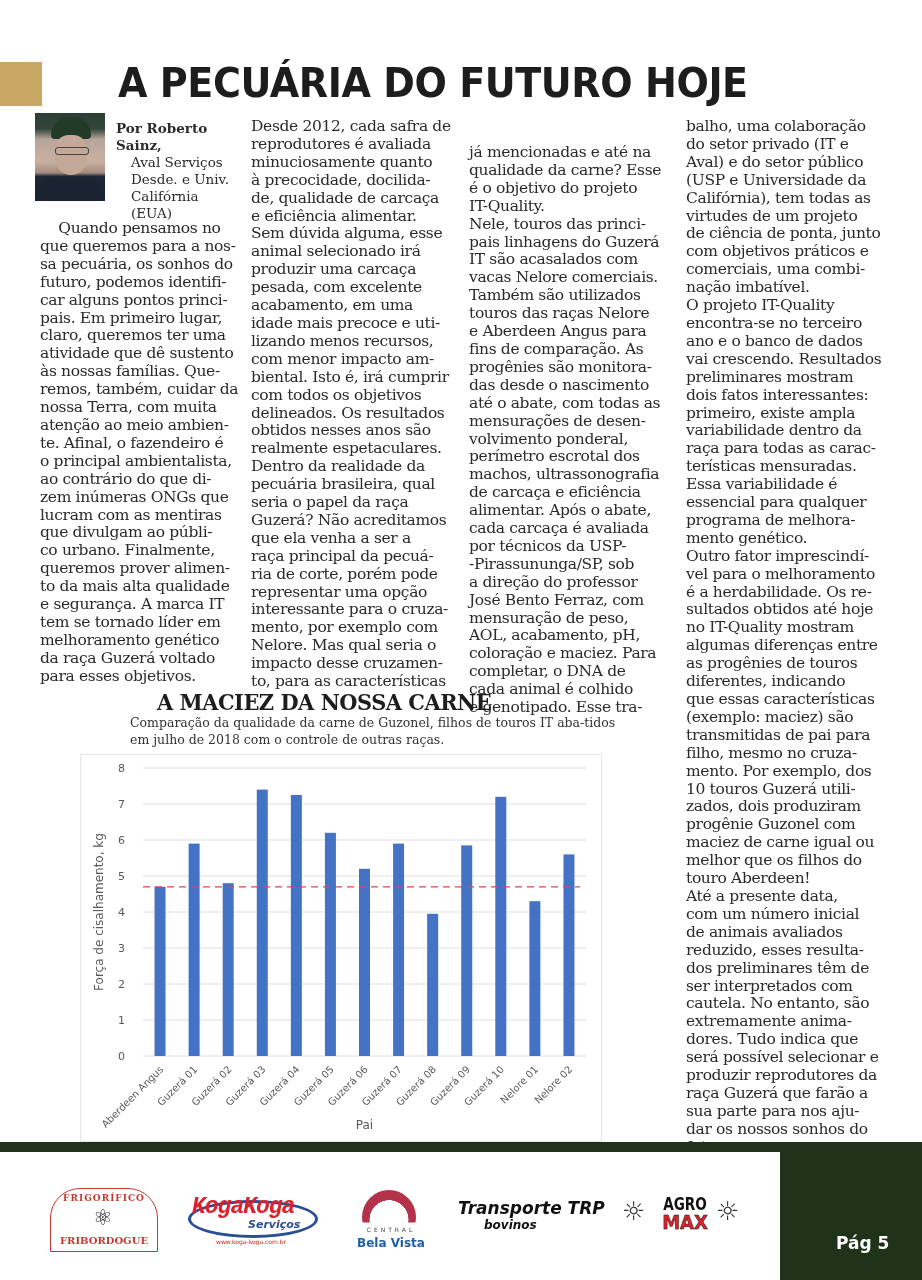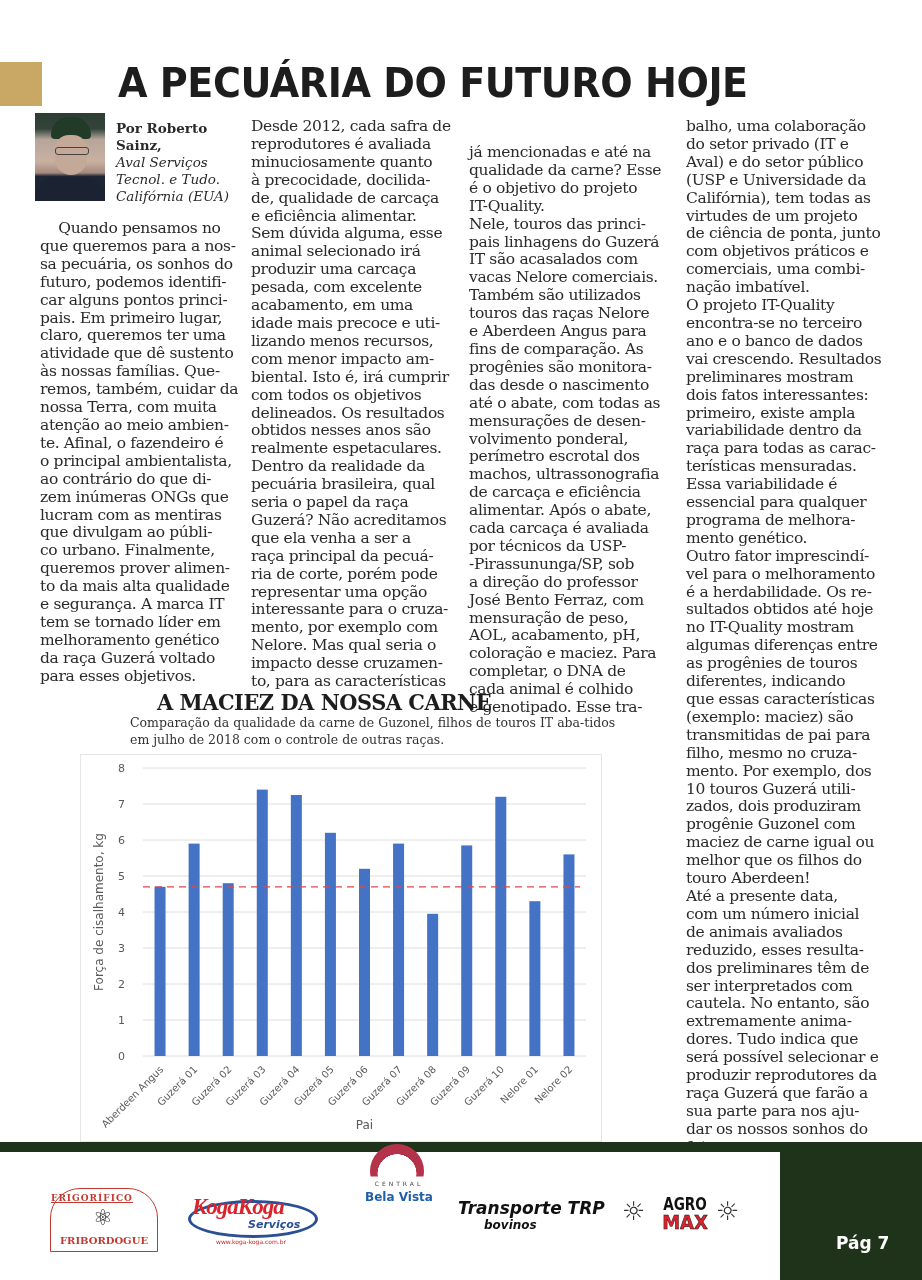--- a/index.html
+++ b/index.html
@@ -6,44 +6,44 @@
   body{width:922px;height:1280px;position:relative;overflow:hidden;font-family:"DejaVu Serif",serif;color:#2a2a2a;}
   .gold-block{position:absolute;left:0;top:62px;width:42px;height:44px;background:#c9a865;}
   .main-title{position:absolute;left:118px;top:58px;font-family:"DejaVu Sans",sans-serif;font-weight:bold;font-size:41px;letter-spacing:-0.5px;color:#1d1d1d;line-height:50px;transform:scaleX(0.93);transform-origin:left top;white-space:nowrap;}
   .photo{position:absolute;left:35px;top:113px;width:70px;height:88px;background:linear-gradient(180deg,#2c3d33 0%,#33443a 18%,#b7a59a 30%,#c9b1a2 55%,#a48a7e 68%,#1c2635 72%,#1a2332 100%);overflow:hidden;}
   .photo .cap{position:absolute;left:16px;top:4px;width:40px;height:22px;background:#223b28;border-radius:18px 18px 4px 4px;}
   .photo .face{position:absolute;left:20px;top:22px;width:32px;height:40px;background:#c4a898;border-radius:14px 14px 16px 16px;}
   .photo .glasses{position:absolute;left:20px;top:34px;width:32px;height:6px;border:1px solid #444;border-radius:3px;}
   .photo .shirt{position:absolute;left:0;top:64px;width:70px;height:24px;background:#1b2232;border-radius:22px 22px 0 0;}
   .byline{position:absolute;left:116px;top:120px;font-size:13.5px;line-height:17px;width:120px;}
   .byline .name{font-weight:bold;}
-  .byline .aff{font-style:italic;}
+  .byline .aff{margin-left:15px;}
   .col{position:absolute;font-size:15.5px;line-height:17.9px;letter-spacing:-0.35px;white-space:pre;}
   .col1{left:33px;top:220px;margin-left:7px;}
   .col2{left:251px;top:118px;}
   .col3{left:469px;top:116px;margin-top:28px;}
   .col4{left:686px;top:118px;}
   .chart-title{position:absolute;left:157px;top:689px;font-family:"DejaVu Serif",serif;font-weight:bold;font-size:22px;letter-spacing:-0.5px;color:#1d1d1d;white-space:nowrap;transform:scaleX(0.95);transform-origin:left top;}
   .chart-sub{position:absolute;left:130px;top:714px;width:500px;font-size:12.5px;line-height:17px;color:#333;}
   .chart-box{position:absolute;left:80px;top:754px;width:520px;height:386px;border:1px solid #e6e6e6;background:#fff;}
   .chart-box svg{position:absolute;left:0;top:0;}
   .footer-bar{position:absolute;left:0;top:1142px;width:922px;height:10px;background:#1e3319;}
   .footer-page{position:absolute;left:780px;top:1152px;width:142px;height:128px;background:#1e3319;}
   .page-num{position:absolute;left:836px;top:1233px;color:#fff;font-family:"DejaVu Sans",sans-serif;font-weight:bold;font-size:17px;}
   .logo{position:absolute;}
   .logo-frib{left:50px;top:1188px;width:106px;height:62px;border:1.5px solid #c3392f;border-radius:30px 30px 0 0;}
-  .logo-frib .t1{position:absolute;left:0;top:4px;width:106px;color:#c3392f;font-family:"DejaVu Serif",serif;font-weight:bold;font-size:9px;letter-spacing:1px;text-decoration:underline;}
+  .logo-frib .t1{position:absolute;left:0;top:4px;width:106px;text-align:center;color:#c3392f;font-family:"DejaVu Serif",serif;font-weight:bold;font-size:9px;letter-spacing:1px;}
   .logo-frib .t2{position:absolute;left:0;top:46px;width:106px;text-align:center;color:#c3392f;font-family:"DejaVu Serif",serif;font-weight:bold;font-size:10px;}
   .logo-frib .cow{position:absolute;left:42px;top:16px;font-size:22px;color:#111;}
   .logo-koga{left:188px;top:1194px;width:128px;height:56px;}
   .logo-koga .oval{position:absolute;left:0;top:6px;width:124px;height:32px;border:3px solid #2b4f93;border-radius:50%;}
-  .logo-koga .k{position:absolute;left:4px;top:0px;color:#d9232d;font-family:Liberation Serif, serif;font-weight:bold;font-style:italic;font-size:23px;letter-spacing:-1px;}
+  .logo-koga .k{position:absolute;left:4px;top:0px;color:#d9232d;font-family:Liberation Mono, monospace;font-weight:bold;font-style:italic;font-size:23px;letter-spacing:-1px;}
   .logo-koga .a{position:absolute;left:60px;top:24px;color:#2b4f93;font-family:"DejaVu Sans",sans-serif;font-weight:bold;font-style:italic;font-size:11px;}
   .logo-koga .u{position:absolute;left:28px;top:44px;color:#c22;font-family:"DejaVu Sans",sans-serif;font-size:6px;}
-  .logo-bela{left:356px;top:1144px;width:70px;height:70px;margin-left:8px;}
+  .logo-bela{left:356px;top:1190px;width:70px;height:70px;}
   .logo-bela .arc{position:absolute;left:6px;top:0;width:54px;height:54px;border-radius:50%;background:radial-gradient(circle at 50% 55%,#fff 0 48%,#b5334a 49% 100%);clip-path:inset(0 0 40% 0);}
   .logo-bela .c{position:absolute;left:0;top:36px;width:70px;text-align:center;color:#444;font-family:"DejaVu Sans",sans-serif;font-size:6px;letter-spacing:3px;}
   .logo-bela .b{position:absolute;left:0;top:46px;width:70px;text-align:center;color:#1e5fa8;font-family:"DejaVu Sans",sans-serif;font-weight:bold;font-size:12px;}
   .logo-trp{left:458px;top:1198px;width:140px;height:40px;}
   .logo-trp .t{color:#111;font-family:"DejaVu Sans",sans-serif;font-weight:bold;font-style:italic;font-size:17px;white-space:nowrap;}
   .logo-trp .s{position:absolute;left:26px;top:20px;color:#111;font-family:"DejaVu Sans",sans-serif;font-weight:bold;font-style:italic;font-size:12px;text-align:center;}
   .logo-agro{left:620px;top:1192px;width:126px;height:52px;}
   .logo-agro .a1{position:absolute;left:30px;top:2px;width:70px;text-align:center;color:#111;font-family:"DejaVu Sans",sans-serif;font-weight:bold;font-size:17px;transform:scaleX(0.8);}
   .logo-agro .a2{position:absolute;left:30px;top:18px;width:70px;text-align:center;color:#d9232d;font-family:"DejaVu Sans",sans-serif;font-weight:bold;font-size:20px;transform:scaleX(0.9);-webkit-text-stroke:0.5px #111;}
   .logo-agro .h1,.logo-agro .h2{position:absolute;top:4px;font-size:26px;color:#333;}
@@ -58,21 +58,21 @@
 
 <div class="photo">
   <div class="cap"></div>
   <div class="face"></div>
   <div class="glasses"></div>
   <div class="shirt"></div>
 </div>
 <div class="byline">
   <div class="name">Por Roberto Sainz,</div>
   <div class="aff">Aval Serviços</div>
-  <div class="aff">Tecnol. e Tudo.</div>
+  <div class="aff">Desde. e Univ.</div>
   <div class="aff">Califórnia (EUA)</div>
 </div>
 
 <div class="col col1">    Quando pensamos no
 que queremos para a nos-
 sa pecuária, os sonhos do
 futuro, podemos identifi-
 car alguns pontos princi-
 pais. Em primeiro lugar,
 claro, queremos ter uma
@@ -268,21 +268,21 @@
       <rect x="482.4615384615385" y="99.4" width="11" height="201.6" fill="#4472c4"></rect>
       <text x="491.9615384615385" y="315" font-size="10" fill="#595959" text-anchor="end" font-family="DejaVu Sans, sans-serif" transform="rotate(-45 491.9615384615385 315)">Nelore 02</text>
       <line x1="62" x2="499" y1="131.79999999999998" y2="131.79999999999998" stroke="#e0474c" stroke-width="1.3" stroke-dasharray="7 5"></line>
       <text x="283.5" y="374" font-size="12" fill="#595959" text-anchor="middle" font-family="DejaVu Sans, sans-serif">Pai</text>
       <text x="0" y="0" font-size="12" fill="#595959" text-anchor="middle" font-family="DejaVu Sans, sans-serif" transform="translate(22 157) rotate(-90)">Força de cisalhamento, kg</text>
     </svg>
 </div>
 
 <div class="footer-bar"></div>
 <div class="footer-page"></div>
-<div class="page-num">Pág 7</div>
+<div class="page-num">Pág 5</div>
 
 <div class="logo logo-frib">
   <div class="t1">FRIGORÍFICO</div>
   <div class="cow">⚛</div>
   <div class="t2">FRIBORDOGUE</div>
 </div>
 <div class="logo logo-koga">
   <div class="oval"></div>
   <div class="k">KogaKoga</div>
   <div class="a">Serviços</div>

